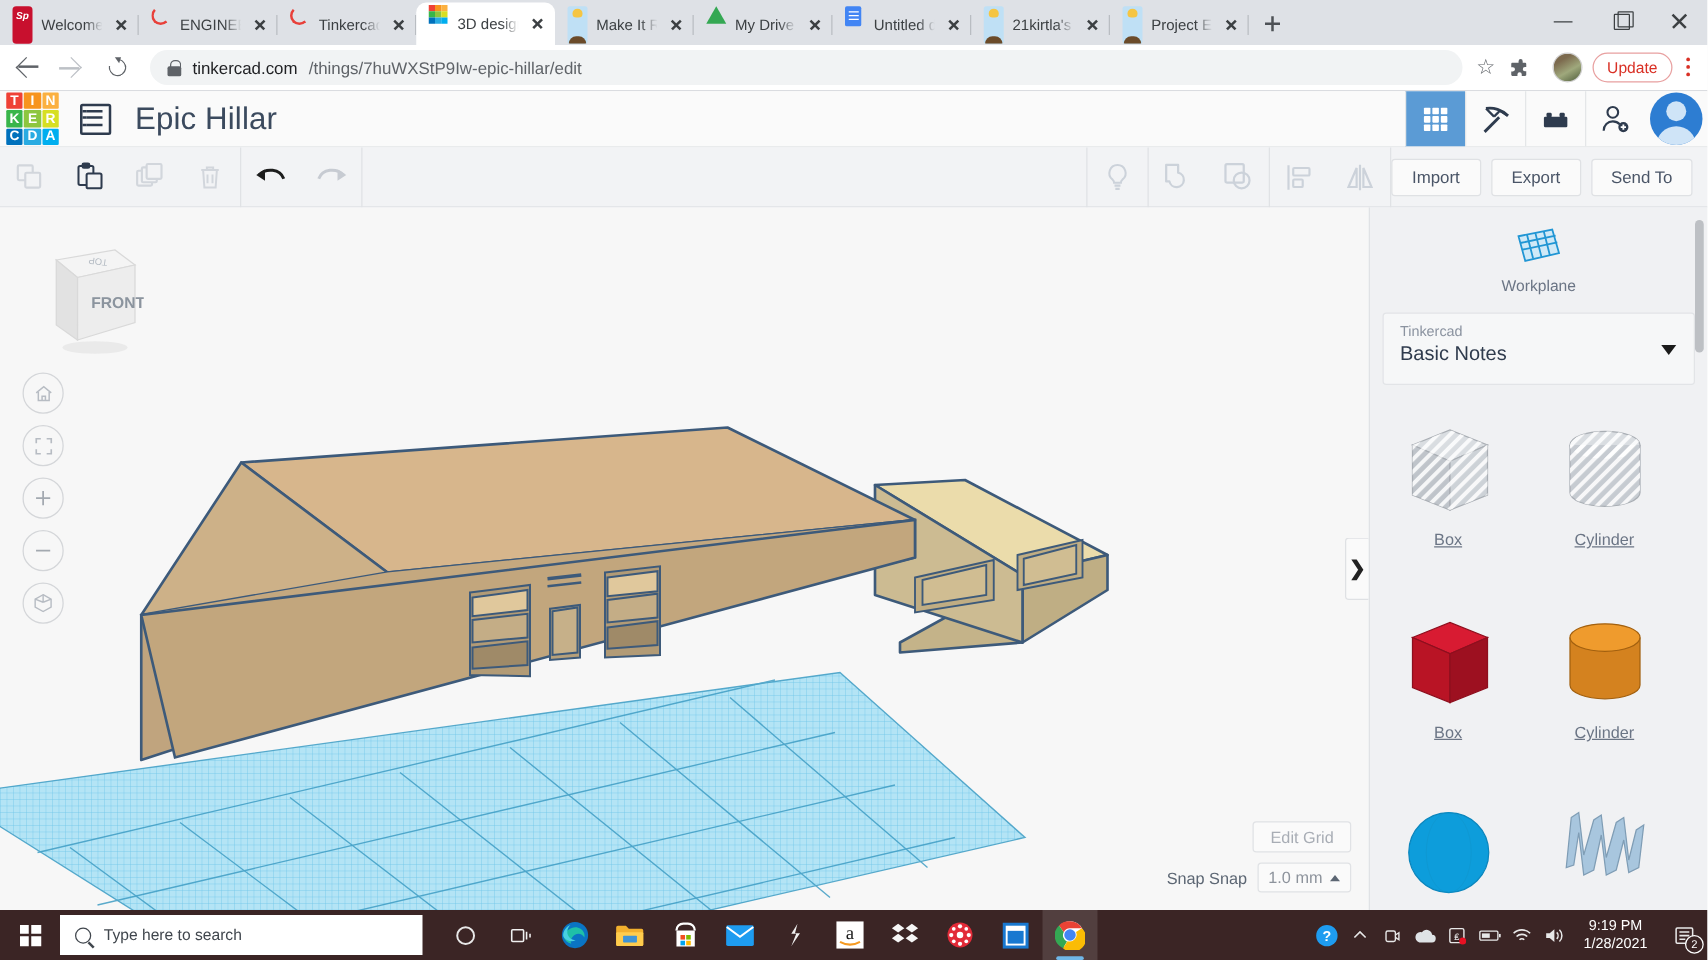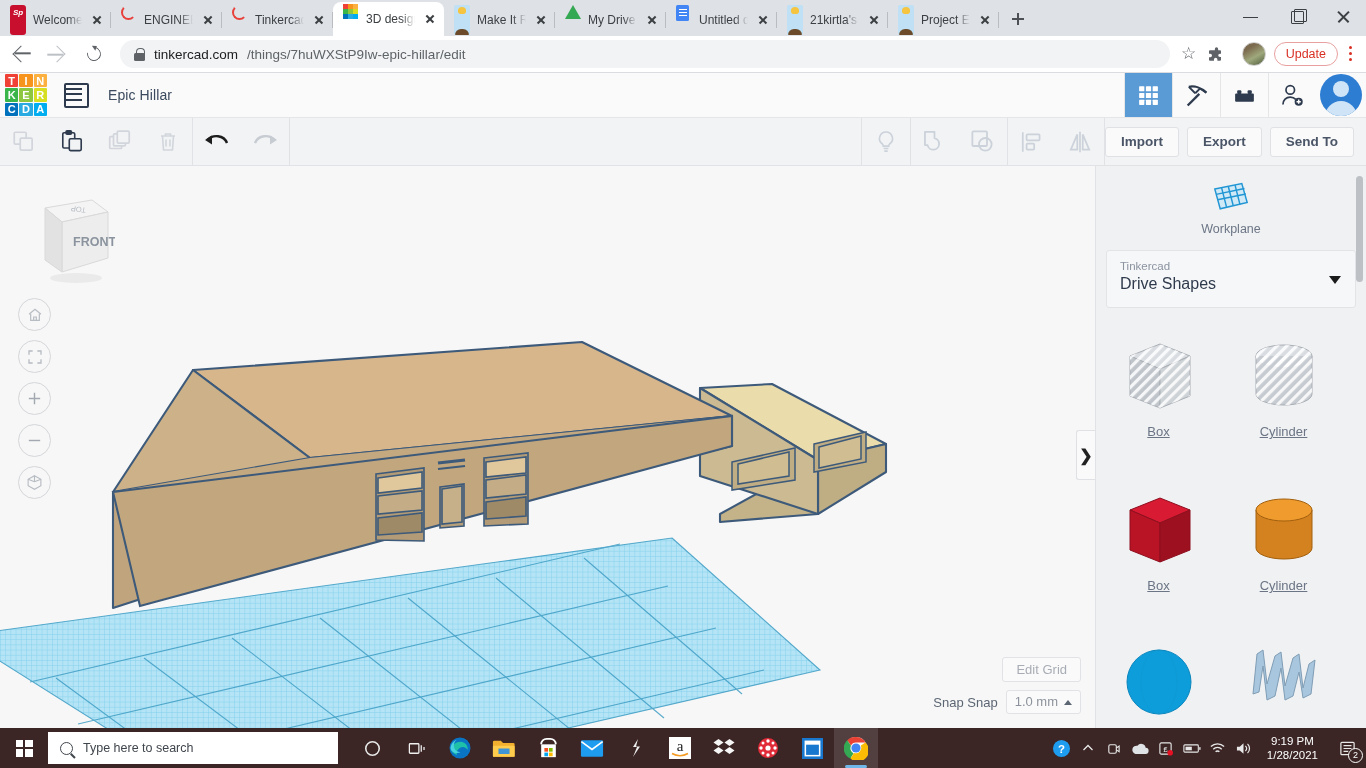--- a/index.html
+++ b/index.html
@@ -134,21 +134,21 @@
   .tklogo { width:42px; height:42px; margin-left:5px; display:grid;
      grid-template-columns:repeat(3,1fr); grid-template-rows:repeat(3,1fr); gap:1px; }
   .tklogo div { display:flex; align-items:center; justify-content:center;
      color:#fff; font-size:11px; font-weight:bold; border-radius:1px; }
   .hamburger { width:25px; height:25px; margin-left:17px; position:relative;
      border:2px solid #2e3b4e; border-radius:2px; }
   .hamburger i { position:absolute; left:3px; height:2px; background:#2e3b4e; width:13px; }
   .hamburger i:nth-child(1){top:3px;} .hamburger i:nth-child(2){top:8.5px;} .hamburger i:nth-child(3){top:14px;}
   .hamburger b { position:absolute; left:-0.5px; width:3px; height:2px; background:#2e3b4e; }
   .hamburger b:nth-of-type(1){top:3px;} .hamburger b:nth-of-type(2){top:8.5px;} .hamburger b:nth-of-type(3){top:14px;}
-  .doctitle { margin-left:19px; font-size:14px; color:#3b4a5e; letter-spacing:.1px; }
+  .doctitle { margin-left:19px; font-size:25px; color:#3b4a5e; letter-spacing:.1px; }
 
   .hdr-right { position:absolute; right:0; top:0; height:44px; display:flex; align-items:stretch; }
   .hdr-btn { width:48px; display:flex; align-items:center; justify-content:center;
      border-left:1px solid #e4e6e8; }
   .hdr-btn.sel { background:#5b9bd5; }
   .hdr-avatar { width:50px; display:flex; align-items:center; justify-content:center; }
   .hdr-avatar .circ { width:42px; height:42px; border-radius:50%; background:#2d7dd2; position:relative; overflow:hidden; }
   .hdr-avatar .circ::before { content:""; position:absolute; left:13px; top:7px; width:16px; height:16px;
      border-radius:50%; background:#cfe4f7; }
   .hdr-avatar .circ::after { content:""; position:absolute; left:5px; top:27px; width:32px; height:22px;
@@ -160,21 +160,21 @@
     background:#f2f3f5; border-bottom:1px solid #e0e2e5; display:flex; align-items:center;
   }
   .tbgroup { display:flex; align-items:center; height:48px; }
   .tbsep { width:1px; height:48px; background:#e0e2e5; }
   .tbbtn { width:48px; height:48px; display:flex; align-items:center; justify-content:center; }
   .tbspacer { flex:1 1 auto; }
 
   .rightbtns { display:flex; align-items:center; gap:8px; padding-right:12px; }
   .capbtn { height:30px; min-width:72px; padding:0 15px; background:#fafafa;
      border:1px solid #dfe1e4; border-radius:3px; font-size:13.5px; color:#4a5567;
-     display:flex; align-items:center; justify-content:center;font-weight:bold; }
+     display:flex; align-items:center; justify-content:center; }
 
   
   .rpanel {
     position:absolute; top:166px; right:0; width:271px; height:562px;
     background:#f0f1f3; border-left:1px solid #e0e2e5;
   }
   .rp-tools { height:84px; display:flex; align-items:center; justify-content:space-around;
      padding:0 12px; }
   .rp-tool { width:76px; display:flex; flex-direction:column; align-items:center; gap:6px; }
   .rp-tool span { font-size:12.5px; color:#6b7585; }
@@ -658,21 +658,21 @@
             <path d="M11.5,8.5 L17,29.8 M19,7.2 L24.5,28.6 M26.5,5.7 L32,27.3"></path>
             <path d="M5.5,16 L37,9.5 M7,22 L38.5,15.5"></path>
           </g>
         </svg>
         <span>Workplane</span>
       </div>
     </div>
 
     <div class="rp-select">
       <div class="lbl1">Tinkercad</div>
-      <div class="lbl2">Drive Shapes</div>
+      <div class="lbl2">Basic Notes</div>
       <div class="caret-dn"></div>
     </div>
 
     <div class="shapegrid">
       <div class="shaperow">
         <div class="shapecell">
           <svg width="78" height="82" viewBox="0 0 78 82">
             <defs>
               <pattern id="hatch" width="7" height="7" patternUnits="userSpaceOnUse" patternTransform="rotate(45)">
                 <rect width="3.2" height="7" fill="#ffffff" opacity="0.85"></rect>

